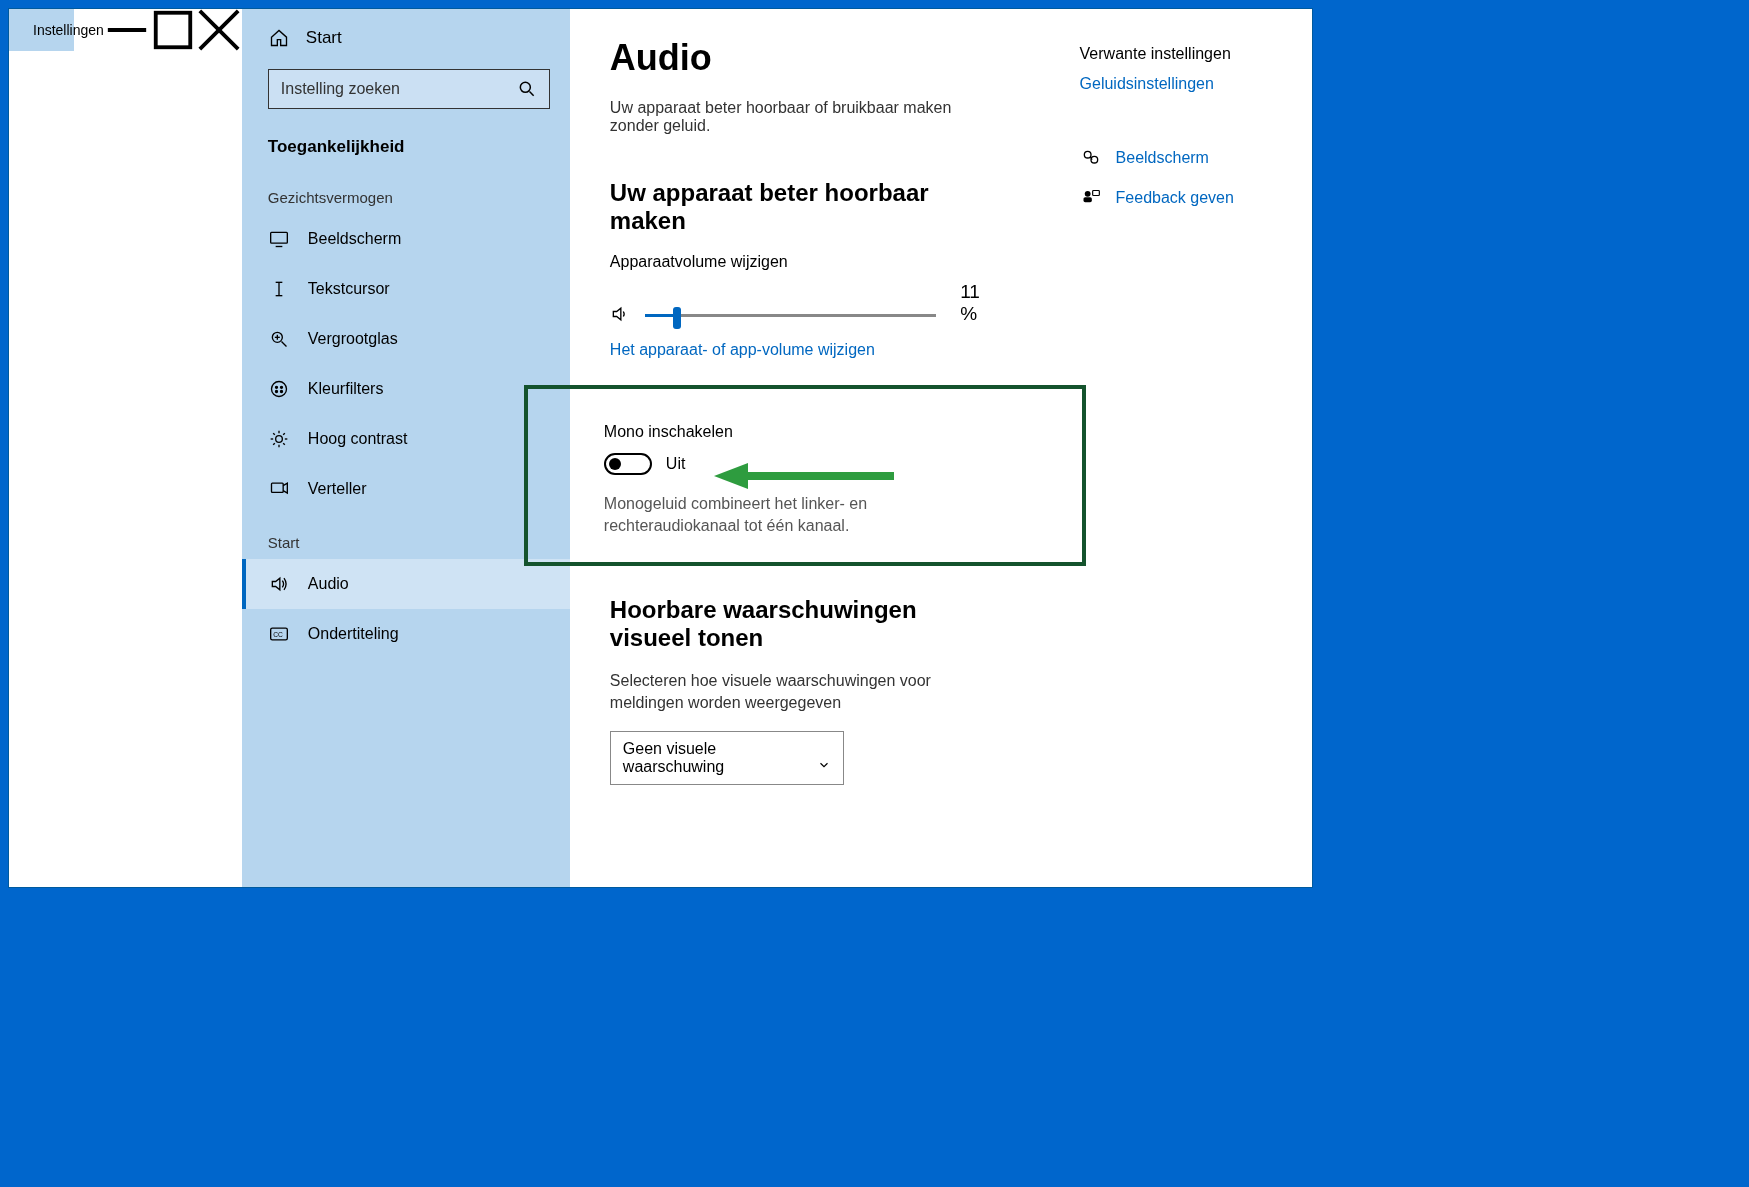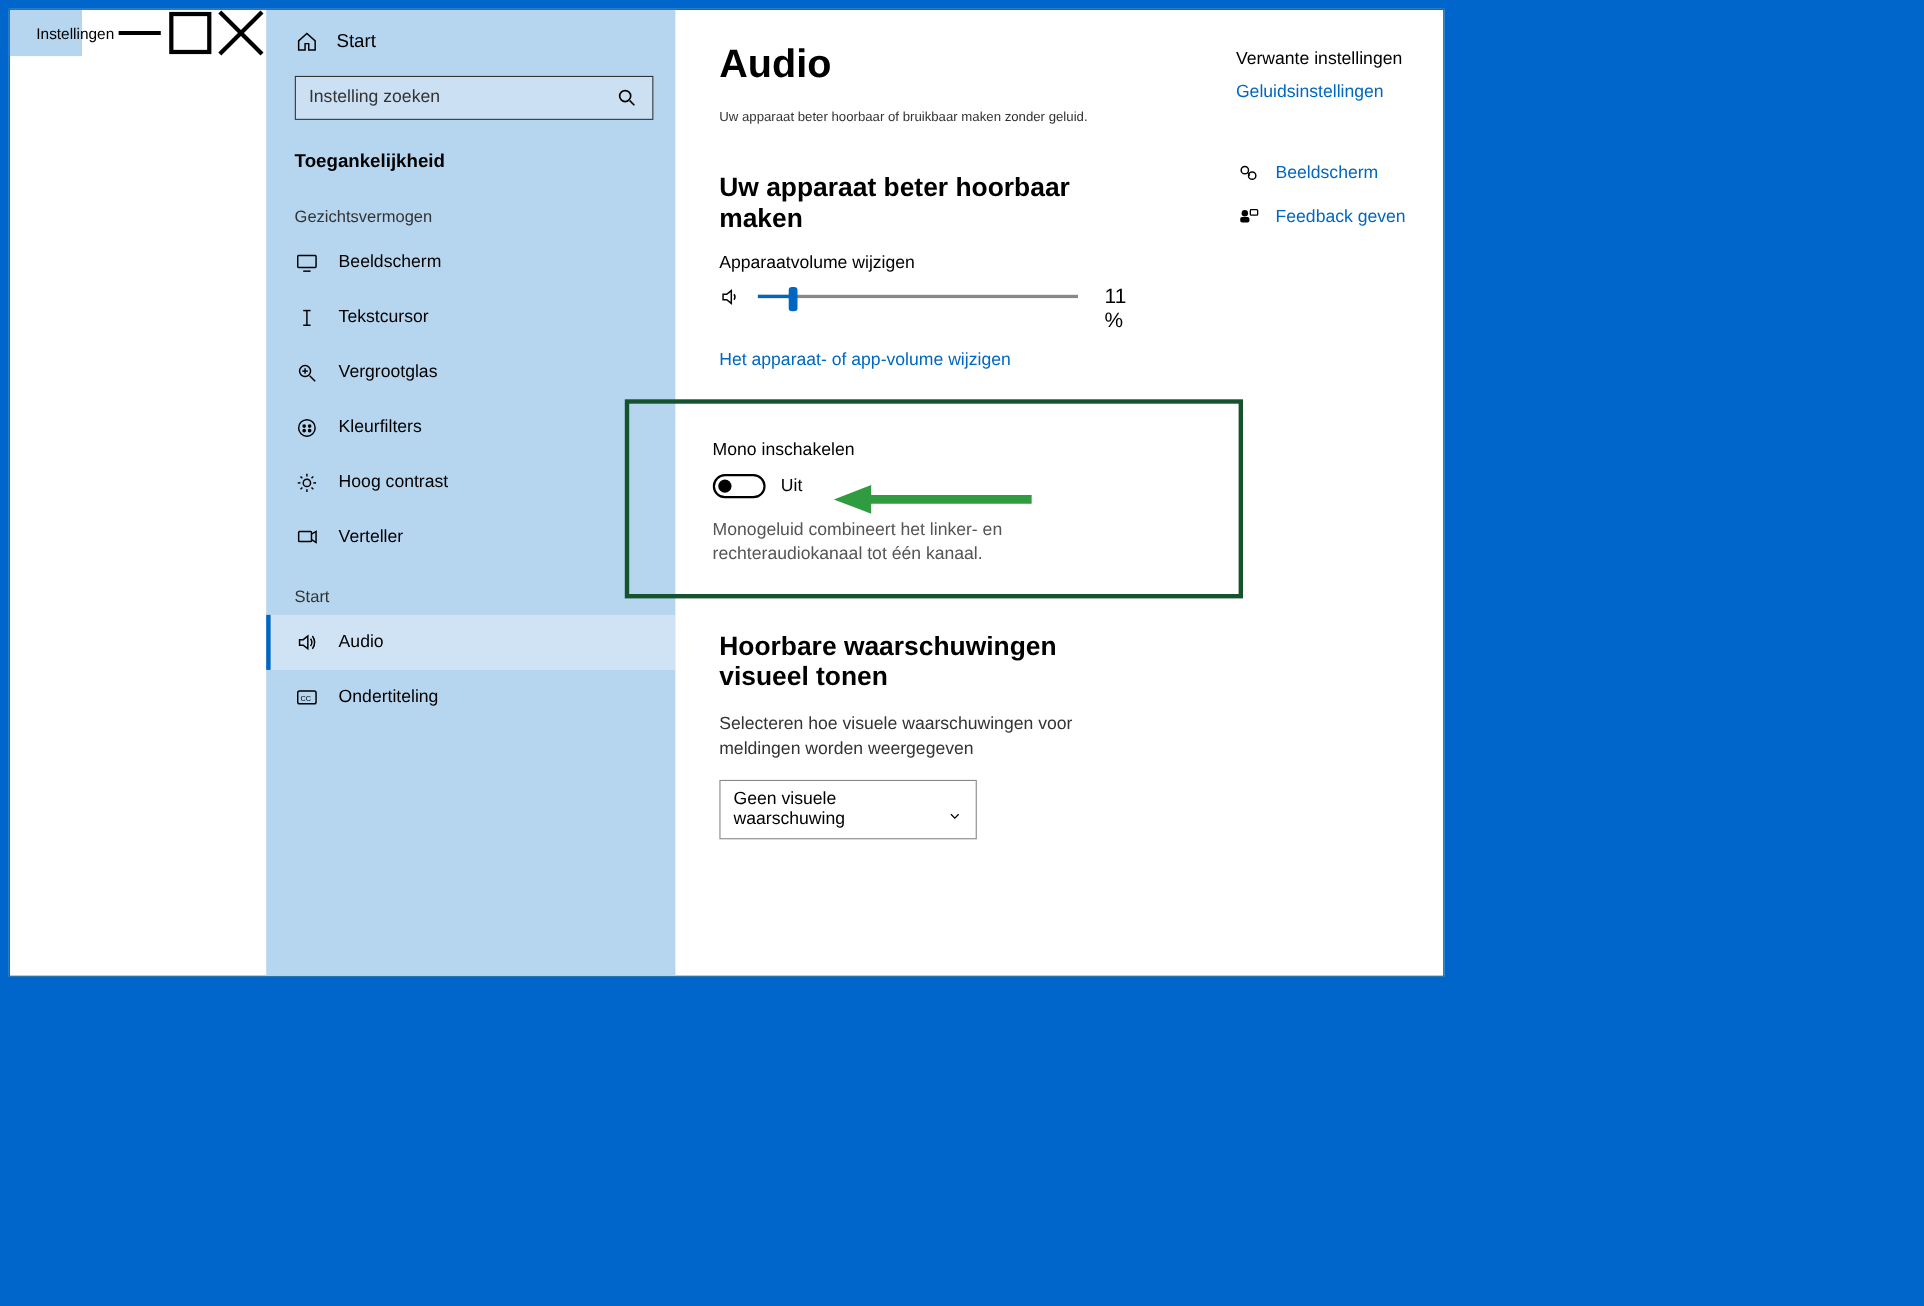--- a/index.html
+++ b/index.html
@@ -28,21 +28,21 @@
 }
 .title-left { padding-left: 24px; font-size: 14px; }
 .title-controls { display: flex; }
 .tc-btn {
   width: 46px; height: 42px;
   display: flex; align-items: center; justify-content: center;
   font-size: 14px; cursor: pointer;
 }
 .body { flex: 1; display: flex; }
 .sidebar {
-  width: 372px;
+  width: 328px;
   background: #b6d5ee;
   padding-top: 6px;
 }
 .home-row {
   display: flex; align-items: center; gap: 16px;
   padding: 12px 20px 12px 26px;
   font-size: 17px;
   cursor: pointer;
 }
 .search-wrap { padding: 8px 20px 14px 26px; }
@@ -83,26 +83,26 @@
 .icon-box svg { width: 20px; height: 20px; }
 
 .main {
   flex: 1;
   padding: 28px 40px;
   display: flex;
   gap: 80px;
 }
 .content { flex: 1; max-width: 620px; }
 h1 { font-size: 36px; font-weight: 600; margin-bottom: 20px; }
-.desc { font-size: 12px; color: #333; margin-bottom: 44px; }
+.desc { font-size: 16px; color: #333; margin-bottom: 44px; }
 h2 { font-size: 24px; font-weight: 600; margin-bottom: 18px; }
 .label-sm { font-size: 16px; margin-bottom: 10px; }
 
 .vol-row {
-  display: flex; align-items: flex-start; gap: 14px;
+  display: flex; align-items: flex-end; gap: 14px;
   margin-bottom: 16px;
 }
 .slider-wrap {
   position: relative; width: 310px; height: 20px;
 }
 .slider-track {
   position: absolute; top: 9px; left: 0; right: 0;
   height: 3px; background: #888;
 }
 .slider-fill {

